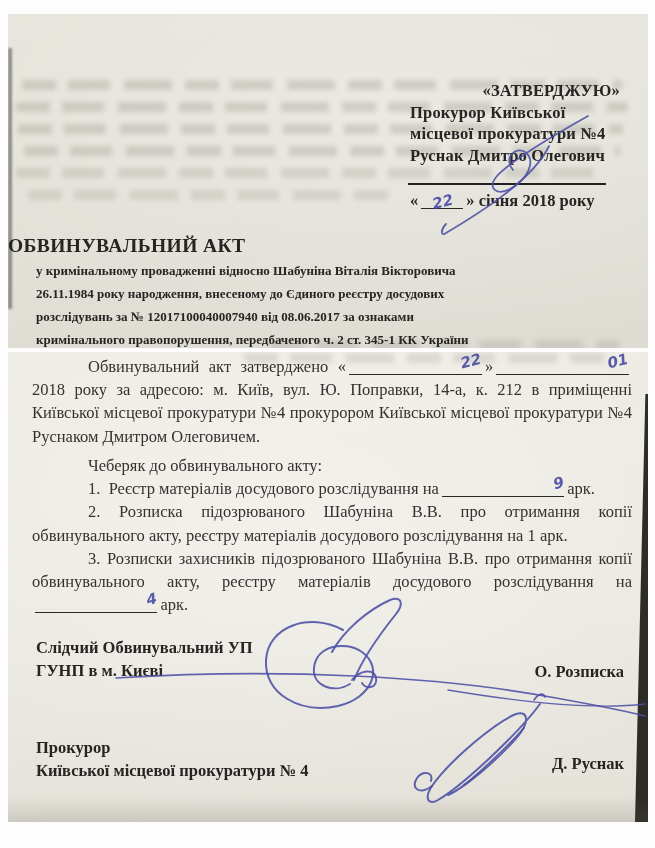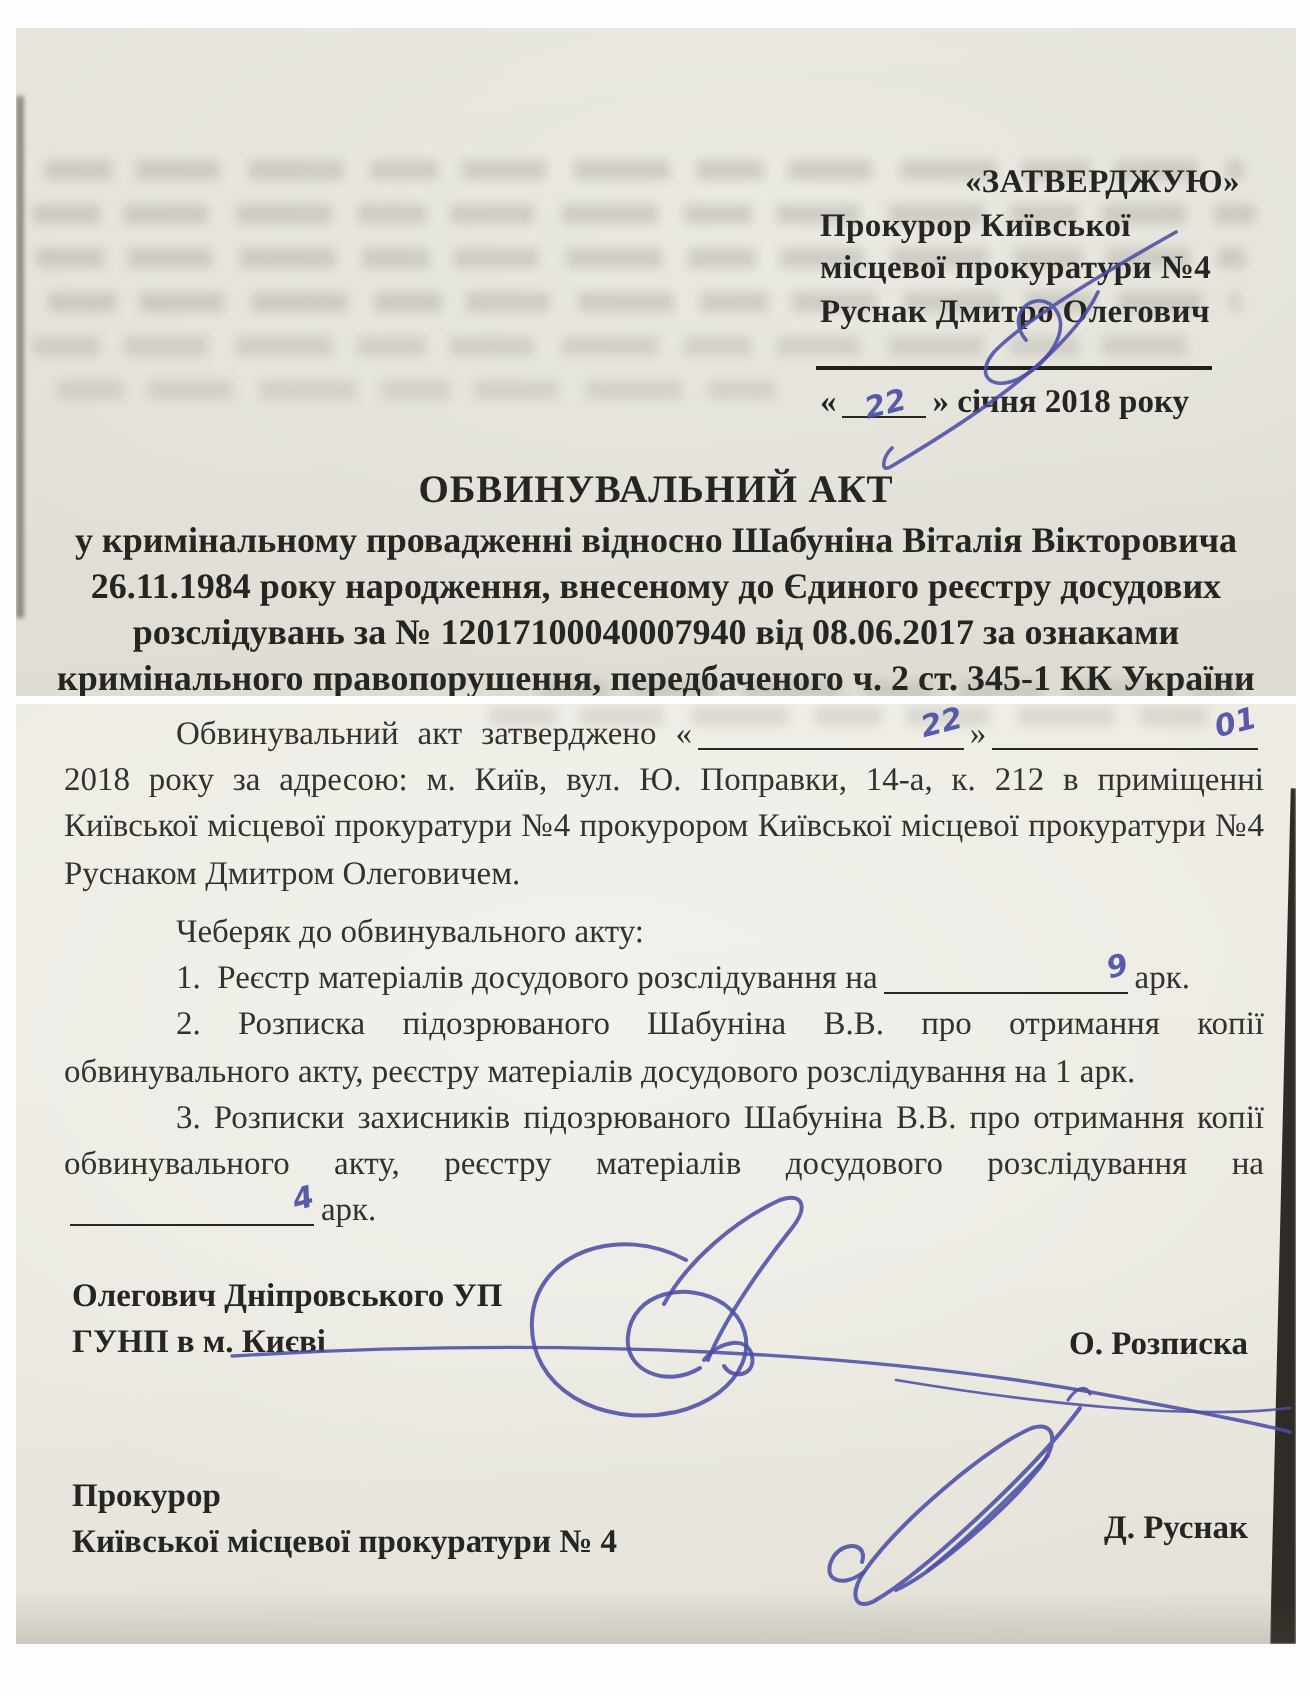--- a/index.html
+++ b/index.html
@@ -53,24 +53,24 @@
   .appr-rule{
     position:absolute;left:400px;top:169px;width:198px;height:0;
     border-top:2px solid #22201e;
   }
   .appr-date{
     position:absolute;left:402px;top:177px;width:230px;
     font-size:16.5px;font-weight:bold;color:#262523;
   }
   .title-block{
     position:absolute;left:0;top:219px;width:100%;
-    text-align:center;color:#262523;font-weight:bold;
+    text-align:left;color:#262523;font-weight:bold;
   }
   .doc-title{font-size:19.5px;line-height:26px;letter-spacing:.4px;}
-  .doc-sub{font-size:18px;line-height:23px;}
+  .doc-sub{font-size:13px;line-height:23px;margin-left:28px;}
   .body-para{
     position:absolute;left:24px;top:3px;width:600px;margin:0;
     font-size:16.5px;line-height:23.2px;text-align:justify;text-indent:56px;
     color:#34322f;
   }
   .appendix{position:absolute;left:24px;top:102px;width:600px;color:#34322f;}
   .appendix p{margin:0;font-size:16.5px;line-height:23.2px;text-align:justify;text-indent:56px;}
   .signoff{position:absolute;color:#262523;font-weight:bold;font-size:16.5px;line-height:23px;}
   .sig-name{position:absolute;color:#262523;font-weight:bold;font-size:16.5px;}
   
@@ -130,21 +130,21 @@
     <p class="body-para"><span>Обвинувальний акт затверджено «</span><span class="blank w42"><span class="hand">22</span></span><span>»</span><span class="blank w46"><span class="hand">01</span></span><span>2018 року за адресою: м. Київ, вул. Ю. Поправки, 14-а, к. 212 в приміщенні Київської місцевої прокуратури №4 прокурором Київської місцевої прокуратури №4 Руснаком Дмитром Олеговичем.</span></p>
 
     <div class="appendix">
       <p>Чеберяк до обвинувального акту:</p>
       <p><span>1.&nbsp;&nbsp;Реєстр матеріалів досудового розслідування на</span><span class="blank w24"><span class="hand">9</span></span><span>арк.</span></p>
       <p>2. Розписка підозрюваного Шабуніна В.В. про отримання копії обвинувального акту, реєстру матеріалів досудового розслідування на 1 арк.</p>
       <p><span>3. Розписки захисників підозрюваного Шабуніна В.В. про отримання копії обвинувального акту, реєстру матеріалів досудового розслідування на</span><span class="blank w24"><span class="hand">4</span></span><span>арк.</span></p>
     </div>
 
     <div class="signoff" style="left:28px;top:284px">
-      <div>Олегович Дніпровського УП</div>
+      <div>Слідчий Обвинувальний УП</div>
       <div>ГУНП в м. Києві</div>
     </div>
     <div class="sig-name" style="right:24px;top:310px">О. Розписка</div>
 
     <div class="signoff" style="left:28px;top:384px">
       <div>Прокурор</div>
       <div>Київської місцевої прокуратури № 4</div>
     </div>
     <div class="sig-name" style="right:24px;top:402px">Д. Руснак</div>
   </div>

